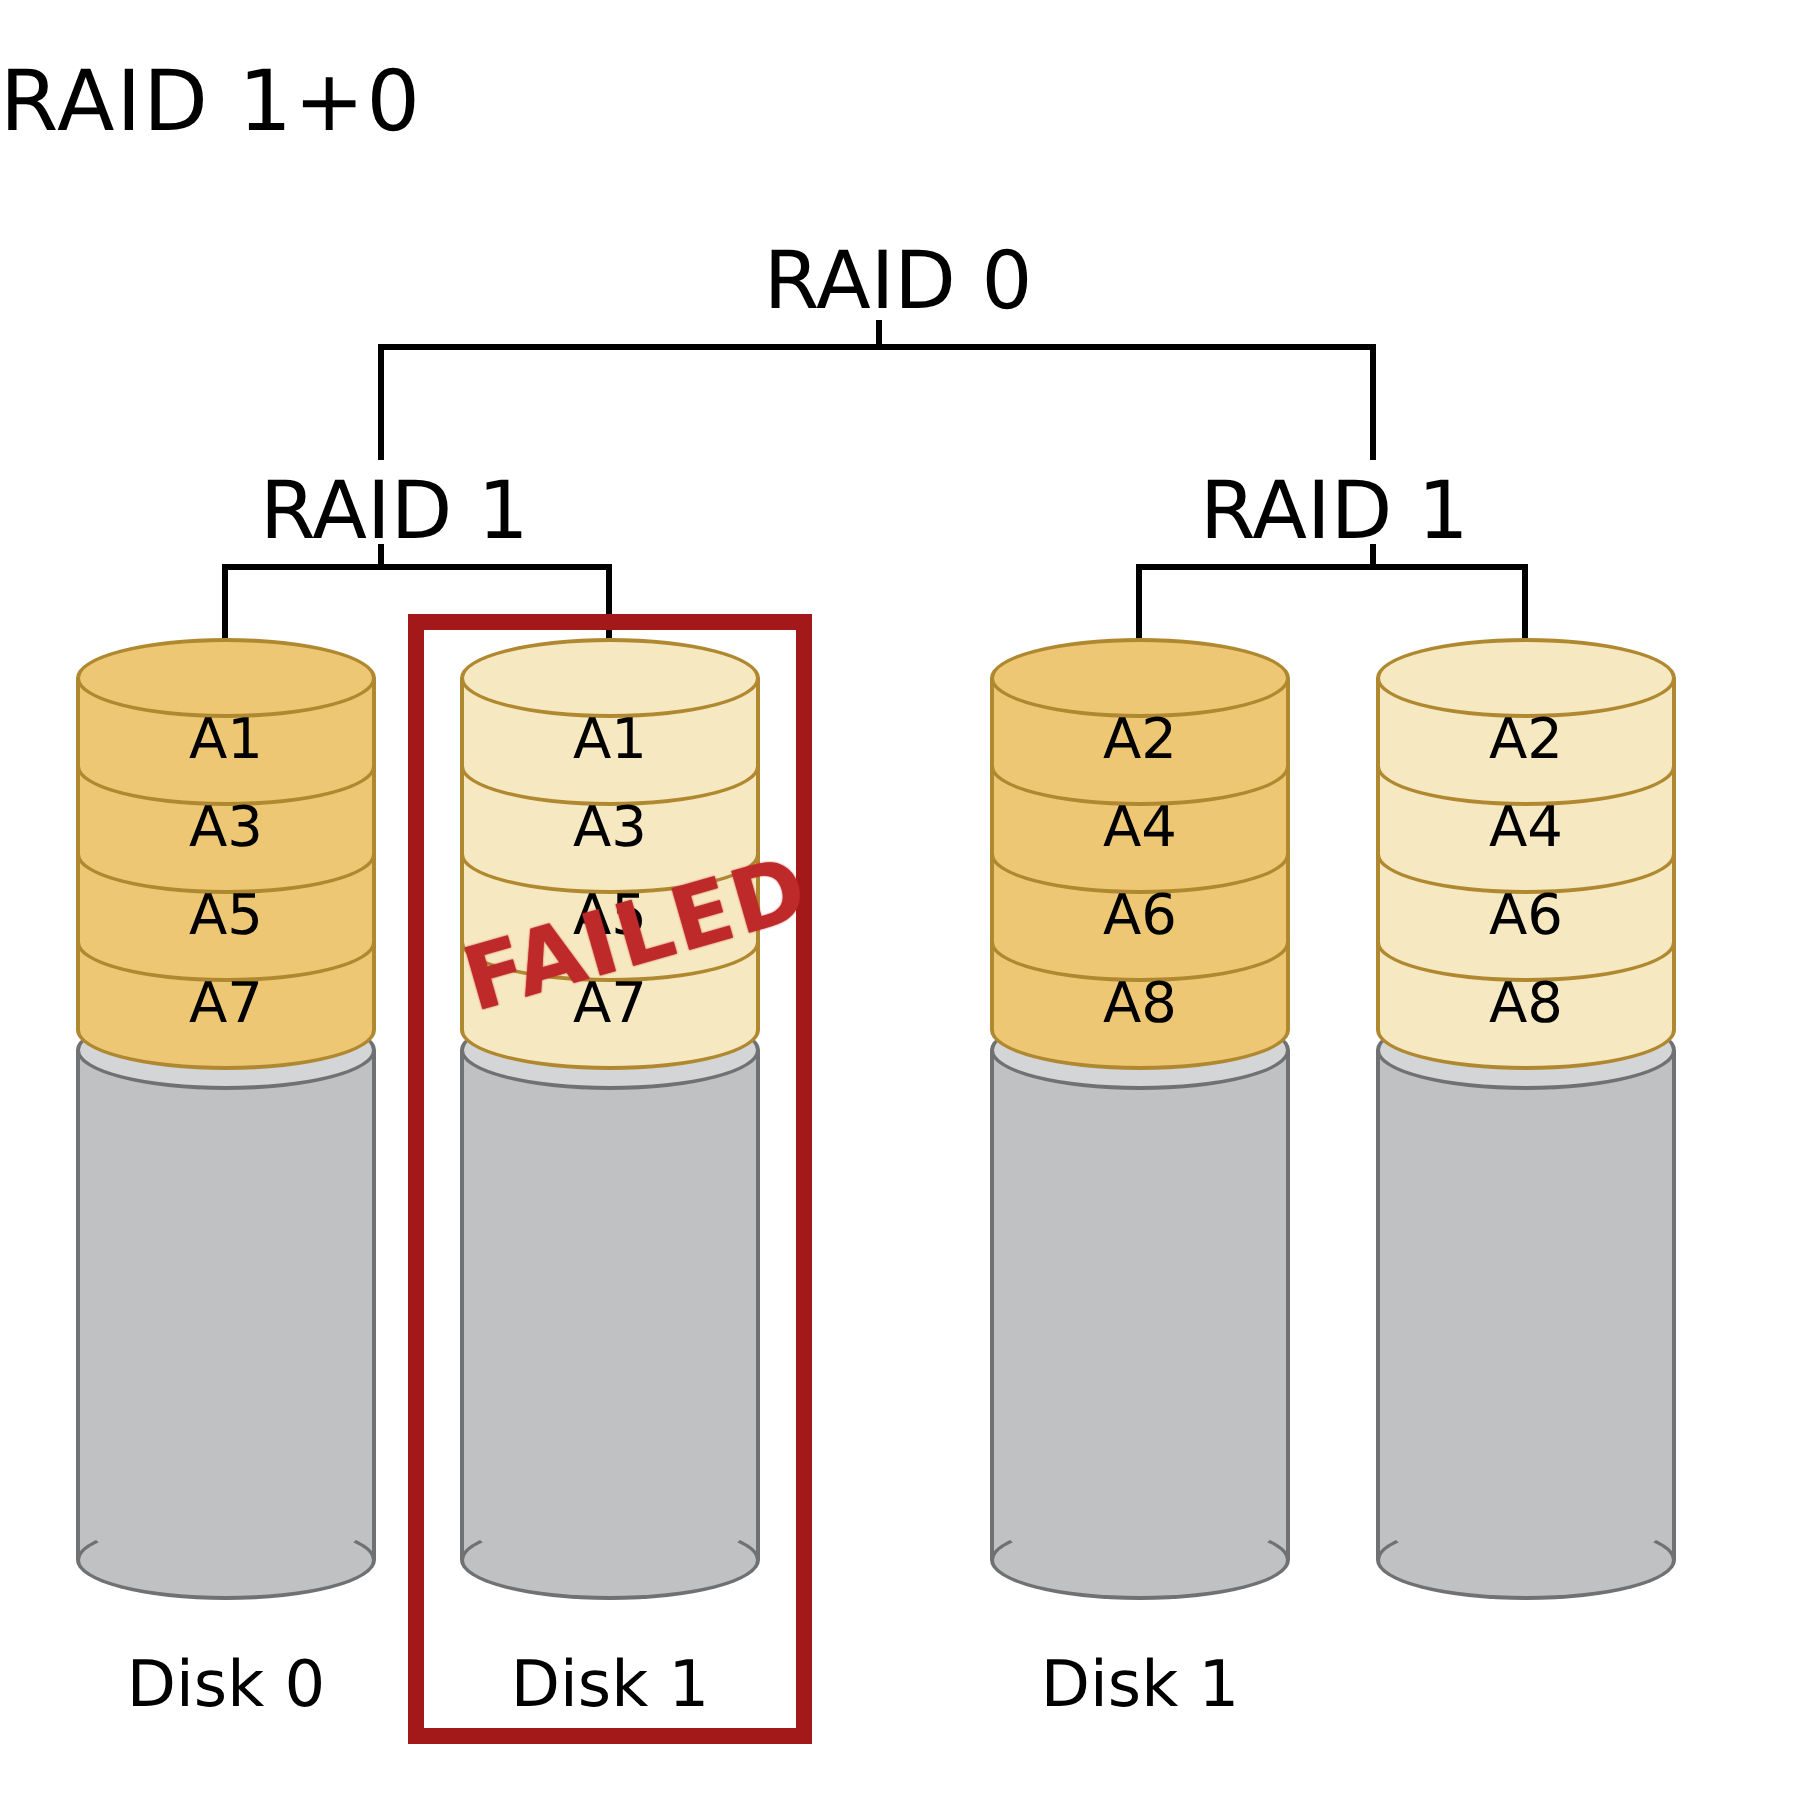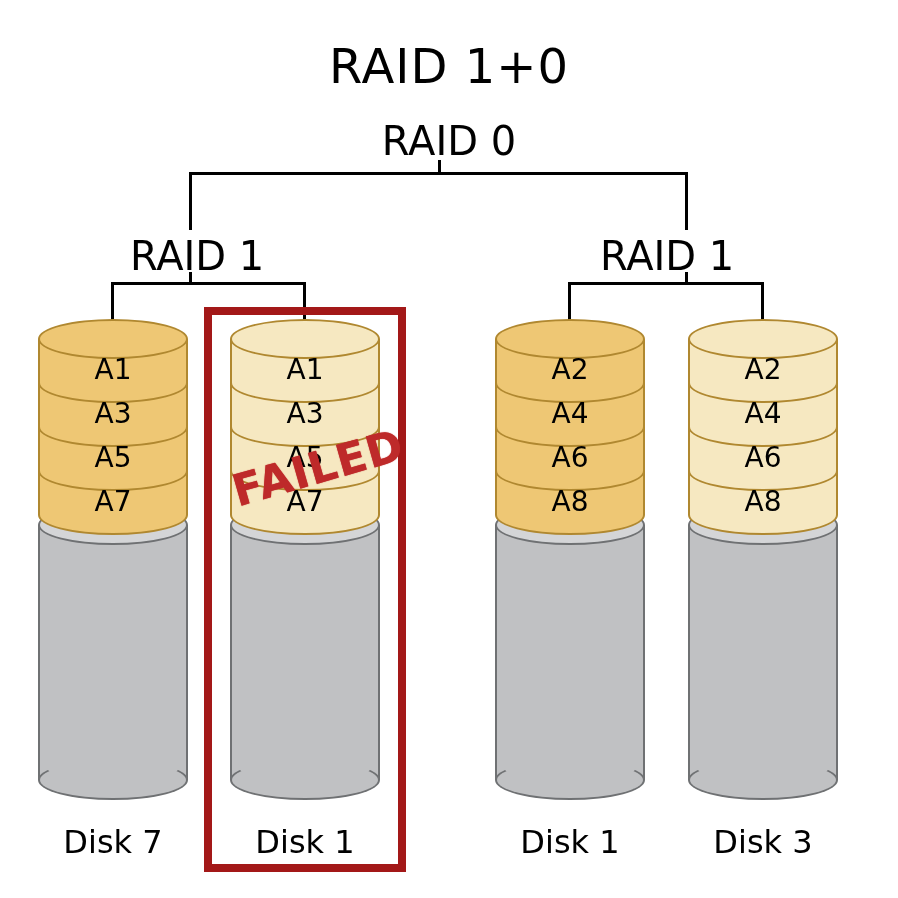--- a/index.html
+++ b/index.html
@@ -11,25 +11,24 @@
     font-family: "DejaVu Sans", "Liberation Sans", Arial, sans-serif;
     color: #000;
   }
   .canvas {
     position: relative;
     width: 898px;
     height: 898px;
   }
   .title {
     position: absolute;
-    top: 38px;
+    top: 26px;
     left: 0;
     width: 100%;
-    text-align: center;
-    font-size: 48px;
+    font-size: 42px;
     font-weight: 400;
     letter-spacing: 1px;
   }
   .label {
     position: absolute;
     font-size: 40px;
     font-weight: 400;
     color: #000;
   }
   .raid0-label { top: 118px; left: 0; width: 100%; text-align: center; }
@@ -241,18 +240,17 @@
         <div class="slice-ellipse c-light" style="top: 44px; z-index: 8;"></div>
         <div class="slice-front c-light" style="top: 20px; z-index: 8;"></div>
         <div class="slice-text" style="top: 34px; z-index: 30;">A2</div>
         <div class="top-ellipse c-light z20"></div>
       </div>
     </div>
 
   <div class="fail-box" style="left:204px; top:307px; width:202px; height:565px;"></div>
   <div class="fail-text" style="left:230px; top:442px;">FAILED</div>
 
-  <div class="disk-label" style="left:28px;  top:823px;">Disk 7</div>
+  <div class="disk-label" style="left:28px;  top:823px;">Disk 0</div>
   <div class="disk-label" style="left:220px; top:823px;">Disk 1</div>
   <div class="disk-label" style="left:485px; top:823px;">Disk 1</div>
-  <div class="disk-label" style="left:678px; top:823px;">Disk 3</div>
 
 </div>
 
 </body></html>

